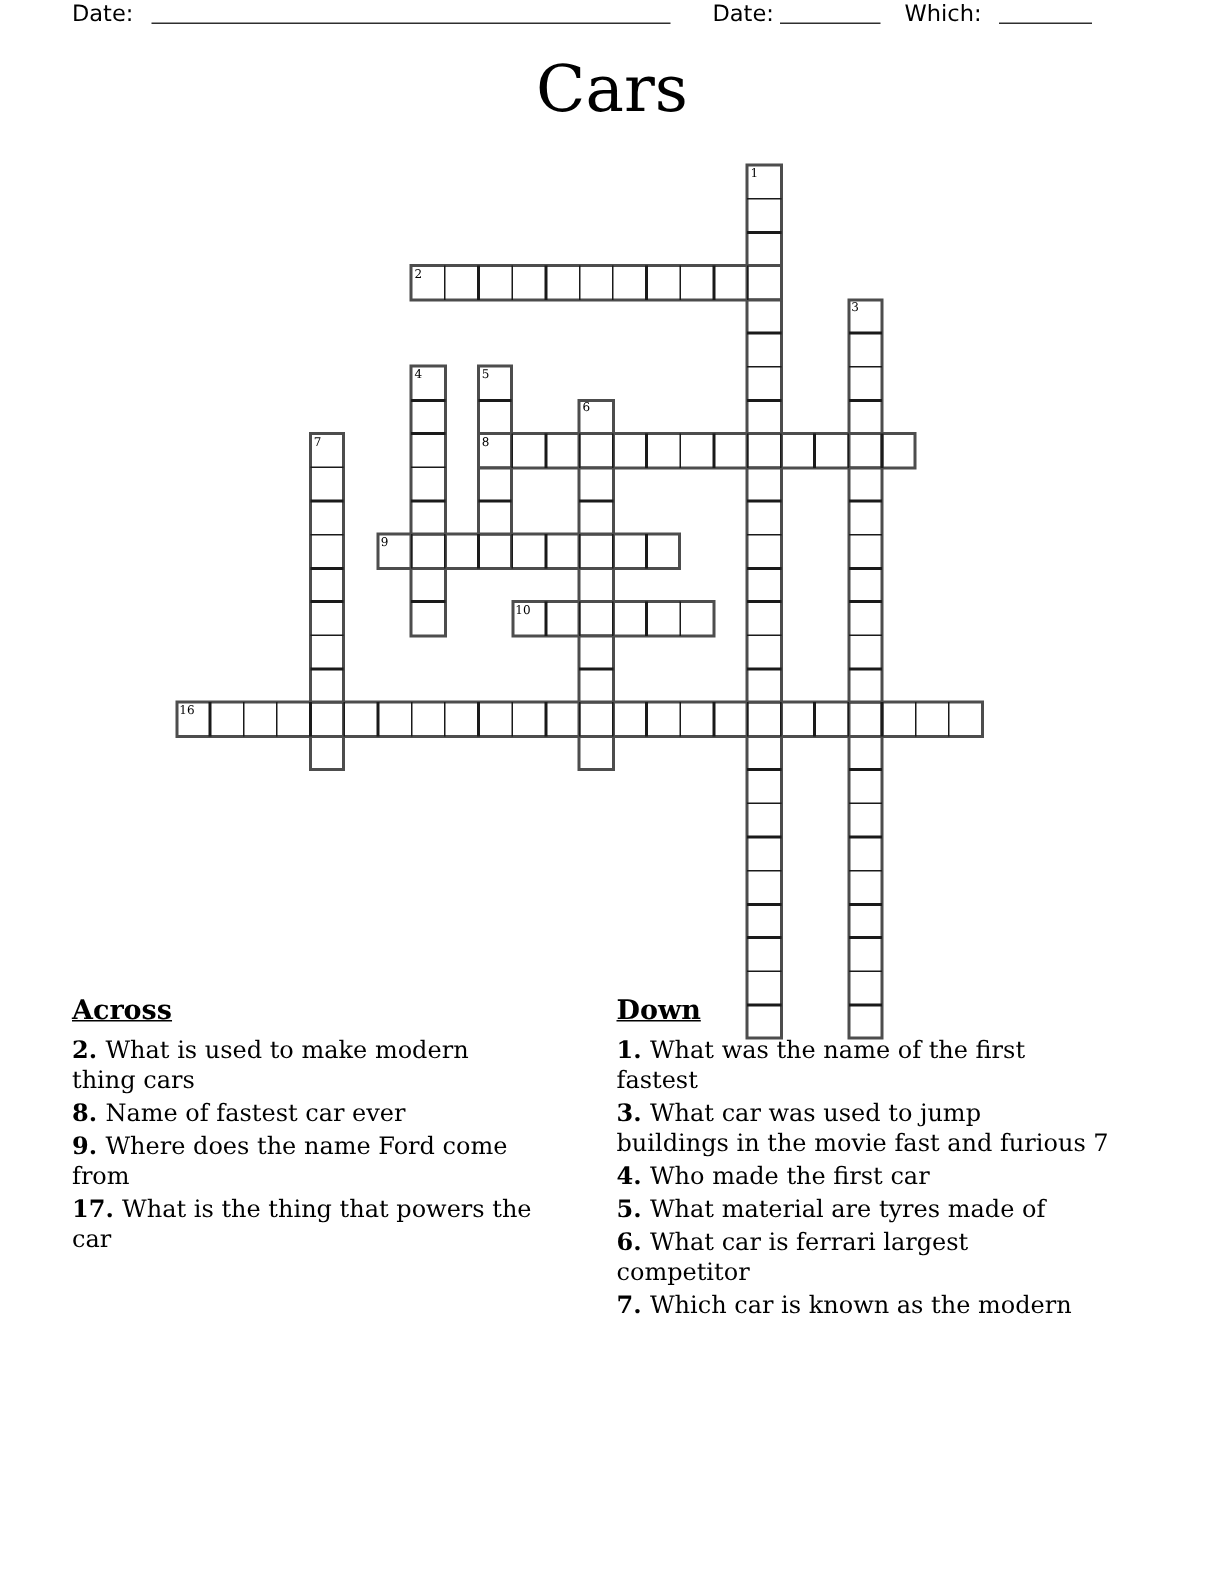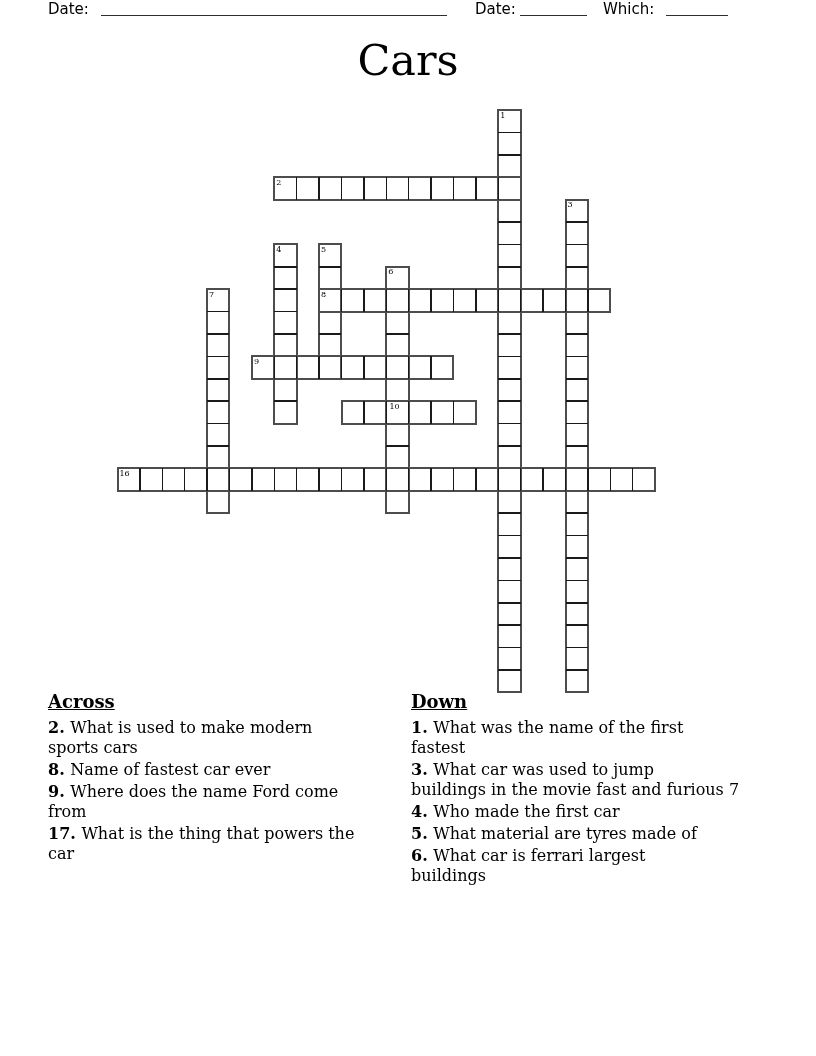--- a/index.html
+++ b/index.html
@@ -30,21 +30,21 @@
     position:absolute; box-sizing:border-box;
     border:2px solid #4d4d4d; background:transparent;
   }
   .sep-v { position:absolute; width:1.5px; background:#1a1a1a; }
   .sep-h { position:absolute; height:1.5px; background:#1a1a1a; }
   .cellnum {
     position:absolute; font-size:8px; line-height:8px; color:#000;
     font-family:"DejaVu Serif", serif;
   }
   
-  .clue-col { position:absolute; top:691px; }
+  .clue-col { position:absolute; top:663px; }
   .col-across { left:48px;  width:350px; }
   .col-down   { left:411px; width:400px; }
   .clue-heading {
     font-size:18px; line-height:22px; font-weight:bold;
     text-decoration:underline; margin:0 0 5px 0;
   }
   .clue { font-size:16px; margin:0 0 2px 0; }
   .clue-line { line-height:20px; white-space:nowrap; }
   .clue .num { font-weight:bold; }
 </style>
@@ -189,21 +189,21 @@
       <div class="sep-v" style="left: 385.55px; top: 356.4px; height: 22.4px;"></div>
       <div class="sep-v" style="left: 407.95px; top: 356.4px; height: 22.4px;"></div>
       <div class="sep-v" style="left: 430.35px; top: 356.4px; height: 22.4px;"></div>
       <div class="cellnum" style="left: 253.9px; top: 357.9px;">9</div>
       <div class="word" style="left: 340.5px; top: 400.2px; width: 136.4px; height: 24.4px;"></div>
       <div class="sep-v" style="left: 363.15px; top: 401.2px; height: 22.4px;"></div>
       <div class="sep-v" style="left: 385.55px; top: 401.2px; height: 22.4px;"></div>
       <div class="sep-v" style="left: 407.95px; top: 401.2px; height: 22.4px;"></div>
       <div class="sep-v" style="left: 430.35px; top: 401.2px; height: 22.4px;"></div>
       <div class="sep-v" style="left: 452.75px; top: 401.2px; height: 22.4px;"></div>
-      <div class="cellnum" style="left: 343.5px; top: 402.7px; padding-left: 46px;">10</div>
+      <div class="cellnum" style="left: 343.5px; top: 402.7px;">10</div>
       <div class="word" style="left: 116.5px; top: 467.4px; width: 539.6px; height: 24.4px;"></div>
       <div class="sep-v" style="left: 139.15px; top: 468.4px; height: 22.4px;"></div>
       <div class="sep-v" style="left: 161.55px; top: 468.4px; height: 22.4px;"></div>
       <div class="sep-v" style="left: 183.95px; top: 468.4px; height: 22.4px;"></div>
       <div class="sep-v" style="left: 206.35px; top: 468.4px; height: 22.4px;"></div>
       <div class="sep-v" style="left: 228.75px; top: 468.4px; height: 22.4px;"></div>
       <div class="sep-v" style="left: 251.15px; top: 468.4px; height: 22.4px;"></div>
       <div class="sep-v" style="left: 273.55px; top: 468.4px; height: 22.4px;"></div>
       <div class="sep-v" style="left: 295.95px; top: 468.4px; height: 22.4px;"></div>
       <div class="sep-v" style="left: 318.35px; top: 468.4px; height: 22.4px;"></div>
@@ -222,21 +222,21 @@
       <div class="sep-v" style="left: 609.55px; top: 468.4px; height: 22.4px;"></div>
       <div class="sep-v" style="left: 631.95px; top: 468.4px; height: 22.4px;"></div>
       <div class="cellnum" style="left: 119.5px; top: 469.9px;">16</div>
     </div>
 
   <div class="clue-col col-across">
     <div class="clue-heading">Across</div>
     <div id="clues-across">
         <div class="clue">
           <div class="clue-line"><span class="num">2. </span>What is used to make modern</div>
-          <div class="clue-line">sports cars</div>
+          <div class="clue-line">thing cars</div>
         </div>
         <div class="clue">
           <div class="clue-line"><span class="num">8. </span>Name of fastest car ever</div>
         </div>
         <div class="clue">
           <div class="clue-line"><span class="num">9. </span>Where does the name Ford come</div>
           <div class="clue-line">from</div>
         </div>
         <div class="clue">
           <div class="clue-line"><span class="num">17. </span>What is the thing that powers the</div>
@@ -257,20 +257,21 @@
           <div class="clue-line">buildings in the movie fast and furious 7</div>
         </div>
         <div class="clue">
           <div class="clue-line"><span class="num">4. </span>Who made the first car</div>
         </div>
         <div class="clue">
           <div class="clue-line"><span class="num">5. </span>What material are tyres made of</div>
         </div>
         <div class="clue">
           <div class="clue-line"><span class="num">6. </span>What car is ferrari largest</div>
-          <div class="clue-line">buildings</div>
-        </div>
-        <div class="clue">
+          <div class="clue-line">competitor</div>
+        </div>
+        <div class="clue">
+          <div class="clue-line"><span class="num">7. </span>Which car is known as the modern</div>
         </div>
       </div>
   </div>
 
 </div>
 
 </body></html>

